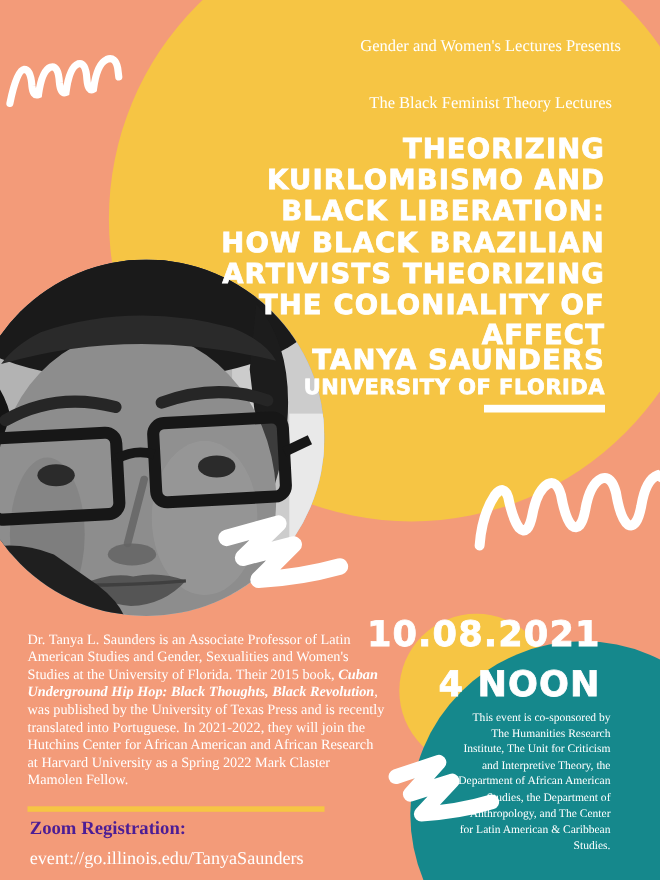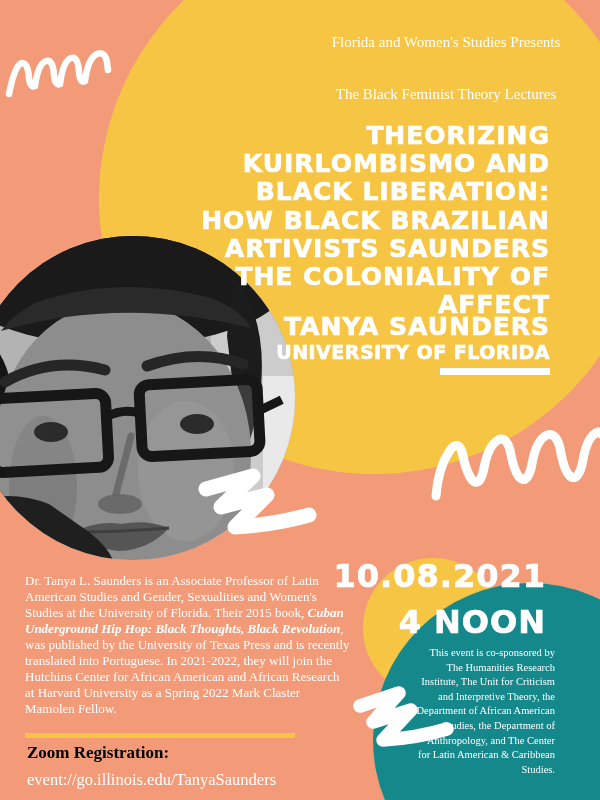--- a/index.html
+++ b/index.html
@@ -26,21 +26,21 @@
   #title span{display:block;}
   #speaker-name{right:50px;top:312px;font-size:25px;letter-spacing:1px;text-align:right;}
   #speaker-affiliation{right:50px;top:341px;font-size:19px;letter-spacing:0.5px;text-align:right;}
   #underline-bar{right:50px;top:368px;width:110px;height:7px;background:#fff;}
   #event-date{right:54px;top:553px;text-align:right;font-size:32px;line-height:46px;letter-spacing:1px;}
   #event-date span{display:block;}
   #bio{left:25px;top:573px;width:326px;font-size:13px;line-height:16px;color:#fff;}
   #bio em{font-style:italic;font-weight:bold;}
   #sponsors{right:45px;top:646px;width:142px;text-align:right;font-size:10.5px;line-height:14.6px;color:#fff;}
   #reg-rule{left:25px;top:733px;width:270px;height:5px;background:#F6C544;}
-  #reg-label{left:27px;top:743px;font-size:17px;font-weight:bold;color:#000000;}
+  #reg-label{left:27px;top:743px;font-size:17px;font-weight:bold;color:#4c1d95;}
   #reg-url{left:27px;top:770px;font-size:16.5px;color:#fff;text-decoration:none;display:block;}
   svg.squiggle{overflow:visible;}
 </style>
 </head>
 <body>
 
 <div id="poster">
 
   <div class="abs circle" id="yellow-big"></div>
 
@@ -95,30 +95,30 @@
 
   <svg class="abs squiggle" style="left:193px;top:463px;" width="125" height="80" viewBox="0 0 125 80">
     <path d="M13,26 L60,13 L28,44 L74,32 L42,64 Q80,62 116,52" fill="none" stroke="#fff" stroke-width="15" stroke-linecap="round" stroke-linejoin="round"></path>
   </svg>
 
   <svg class="abs squiggle" style="left:349px;top:680px;" width="112" height="82" viewBox="0 0 112 82">
     <path d="M11,26 L50,13 L24,42 L62,30 L34,60 Q68,58 98,49" fill="none" stroke="#fff" stroke-width="13.5" stroke-linecap="round" stroke-linejoin="round"></path>
   </svg>
 
   <div class="abs serif" id="presents">
-    <span style="display:block;">Florida and Women's Studies Presents</span>
+    <span style="display:block;">Gender and Women's Lectures Presents</span>
     <span style="display:block;margin-top:30px;">The Black Feminist Theory Lectures</span>
   </div>
 
   <div class="abs display" id="title">
     <span>THEORIZING</span>
     <span>KUIRLOMBISMO AND</span>
     <span>BLACK LIBERATION:</span>
     <span>HOW BLACK BRAZILIAN</span>
-    <span>ARTIVISTS SAUNDERS</span>
+    <span>ARTIVISTS THEORIZING</span>
     <span>THE COLONIALITY OF</span>
     <span>AFFECT</span>
   </div>
 
   <div class="abs display" id="speaker-name">TANYA SAUNDERS</div>
   <div class="abs display" id="speaker-affiliation">UNIVERSITY OF FLORIDA</div>
   <div class="abs" id="underline-bar"></div>
 
   <div class="abs display" id="event-date">
     <span>10.08.2021</span>

